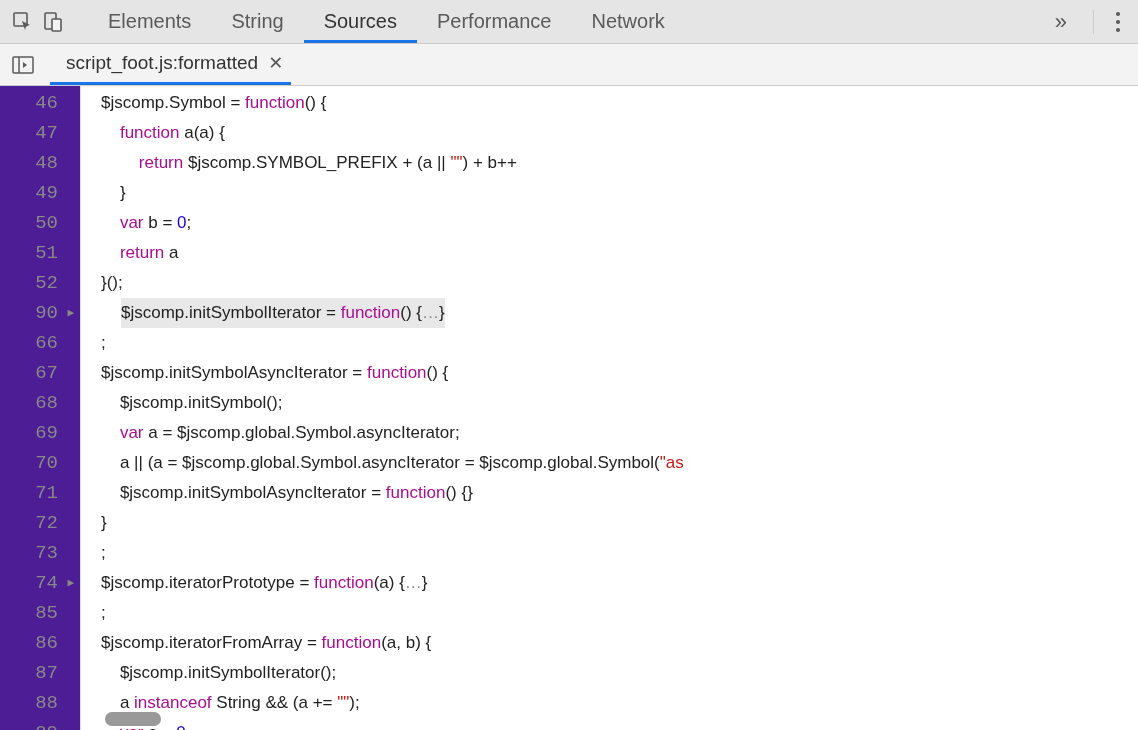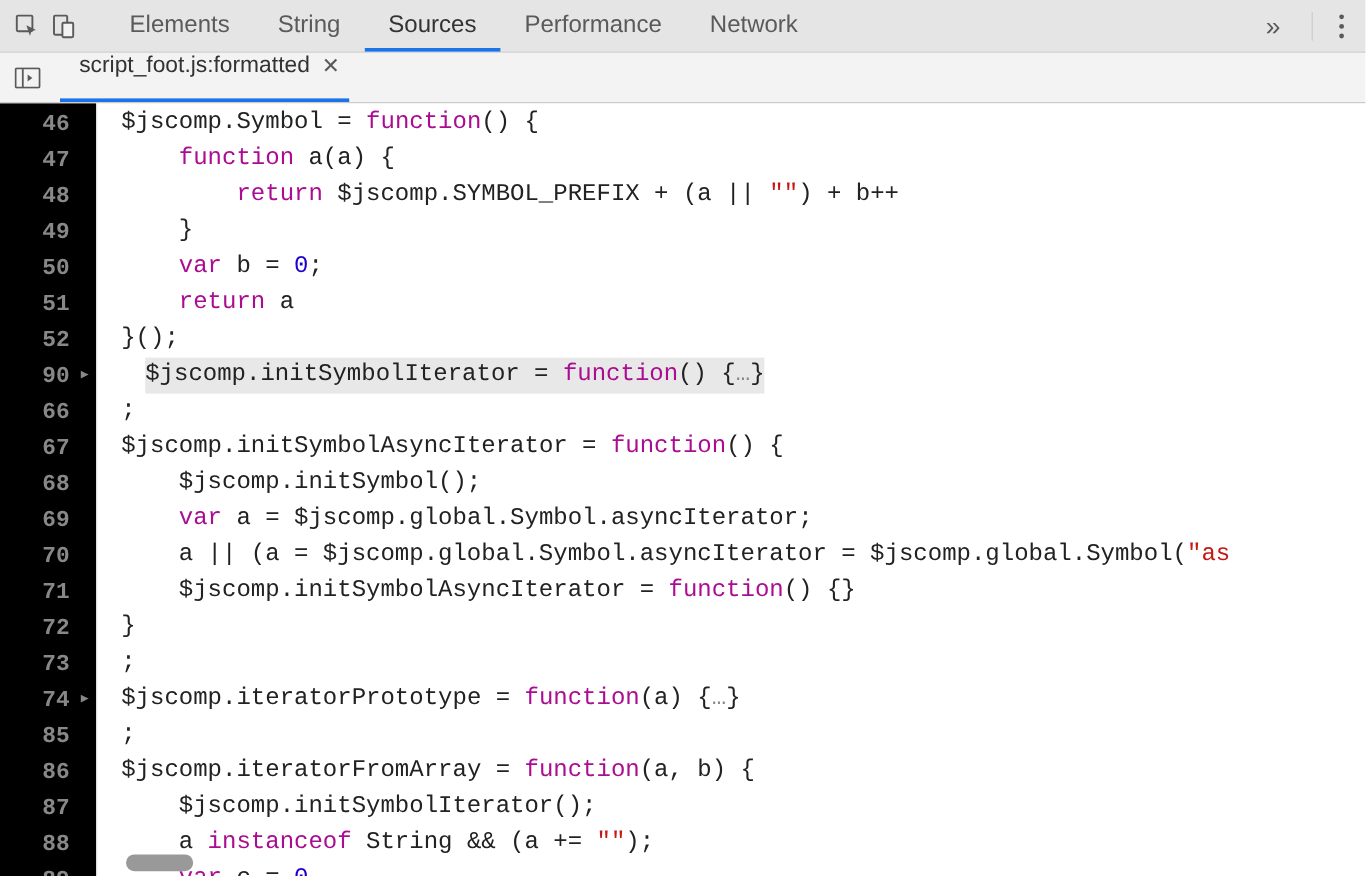--- a/index.html
+++ b/index.html
@@ -104,21 +104,21 @@
     .sidebar-toggle {
       width: 30px;
       height: 30px;
       display: flex;
       align-items: center;
       justify-content: center;
       cursor: pointer;
     }
     .file-tab {
       display: flex;
-      align-items: flex-start;
+      align-items: center;
       height: 100%;
       padding: 0 8px 0 16px;
       border-bottom: 3px solid #1a73e8;
       margin-left: 12px;
     }
     .file-tab-name {
       font-size: 19px;
       color: #333;
     }
     .file-tab-close {
@@ -130,30 +130,29 @@
     
     
     .code-container {
       display: flex;
       height: calc(100% - 86px);
       overflow: hidden;
       position: relative;
     }
     .gutter {
       width: 80px;
-      background: #000000;
+      background: #4c1d95;
       display: flex;
       flex-direction: column;
       text-align: right;
       padding-top: 2px;
       color: #888;
       font-family: Menlo, Monaco, "Courier New", monospace;
       font-size: 19px;
       flex-shrink: 0;
-      font-weight: bold;
     }
     .gutter-row {
       height: 30px;
       line-height: 30px;
       padding-right: 6px;
       display: flex;
       justify-content: flex-end;
       align-items: center;
       gap: 6px;
     }
@@ -166,22 +165,22 @@
       width: 1px;
       background: #ddd;
       flex-shrink: 0;
     }
     .left-spacing {
       width: 20px;
       flex-shrink: 0;
     }
     .code-lines {
       flex: 1;
-      font-family: Liberation Mono, monospace;
-      font-size: 20px;
+      font-family: Liberation Sans, sans-serif;
+      font-size: 17px;
       white-space: pre;
       padding-top: 2px;
       overflow: hidden;
     }
     .code-line {
       height: 30px;
       line-height: 30px;
     }
     .code-line.highlighted {
       background: #e8e8e8;

